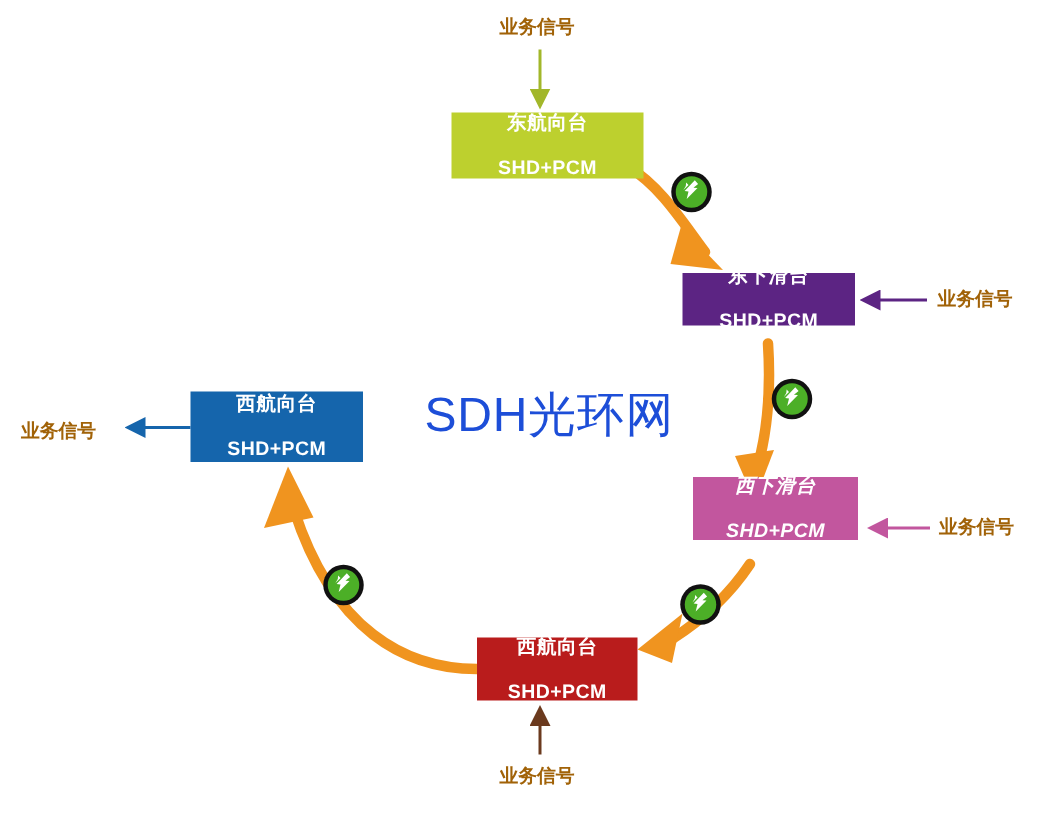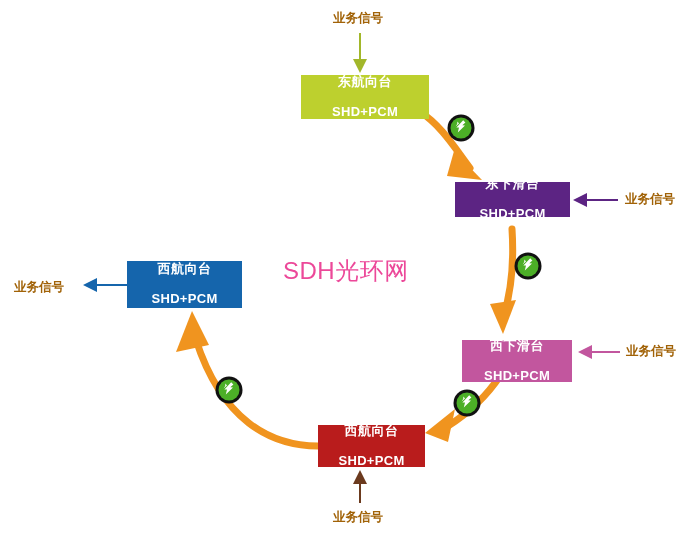--- a/index.html
+++ b/index.html
@@ -50,22 +50,22 @@
     color: #a16207;
     white-space: nowrap;
     z-index: 6;
     line-height: 1;
     font-weight: bold;
   }
   #ring-title {
     position: absolute;
     left: 283px;
     top: 255px;
-    font-size: 24px;
-    color: #ec4899;
+    font-size: 32px;
+    color: #1d4ed8;
     white-space: nowrap;
     letter-spacing: 0.5px;
     z-index: 6;
   }
   .amp-icon {
     position: absolute;
     width: 30px;
     height: 30px;
     z-index: 8;
   }
@@ -122,21 +122,21 @@
 </svg>
 
 <div class="node" id="node-0" style="left: 301px; top: 75px; width: 128px; height: 44px; background: rgb(189, 208, 46);">
   <span class="n-name">东航向台</span>
   <span class="n-sub">SHD+PCM</span>
 </div>
 <div class="node" id="node-1" style="left: 455px; top: 182px; width: 115px; height: 35px; background: rgb(92, 36, 131);">
   <span class="n-name">东下滑台</span>
   <span class="n-sub">SHD+PCM</span>
 </div>
-<div class="node" id="node-2" style="left: 462px; top: 340px; width: 110px; height: 42px; background: rgb(194, 86, 158);">
+<div class="node" id="node-2" style="left: 462px; top: 318px; width: 110px; height: 42px; background: rgb(194, 86, 158); font-style: italic;">
   <span class="n-name">西下滑台</span>
   <span class="n-sub">SHD+PCM</span>
 </div>
 <div class="node" id="node-3" style="left: 318px; top: 425px; width: 107px; height: 42px; background: #b91c1c;">
   <span class="n-name">西航向台</span>
   <span class="n-sub">SHD+PCM</span>
 </div>
 <div class="node" id="node-4" style="left: 127px; top: 261px; width: 115px; height: 47px; background: rgb(21, 101, 172);">
   <span class="n-name">西航向台</span>
   <span class="n-sub">SHD+PCM</span>

